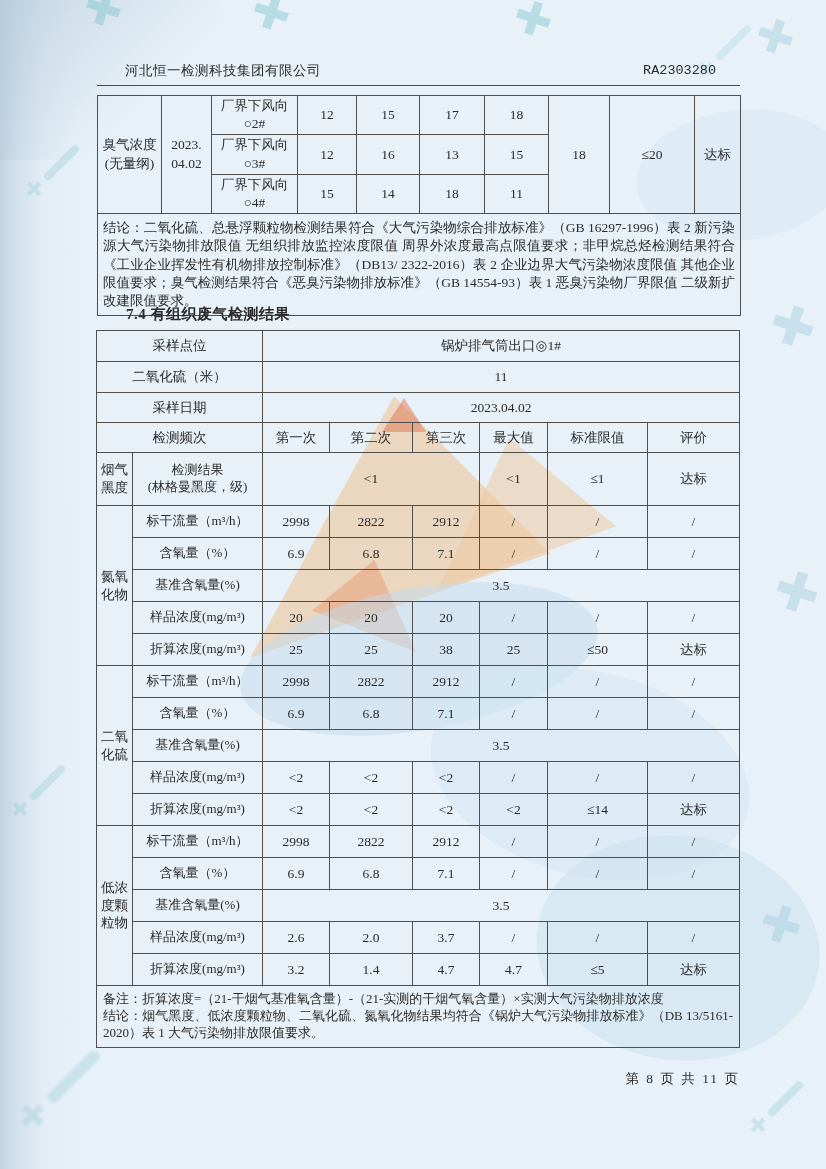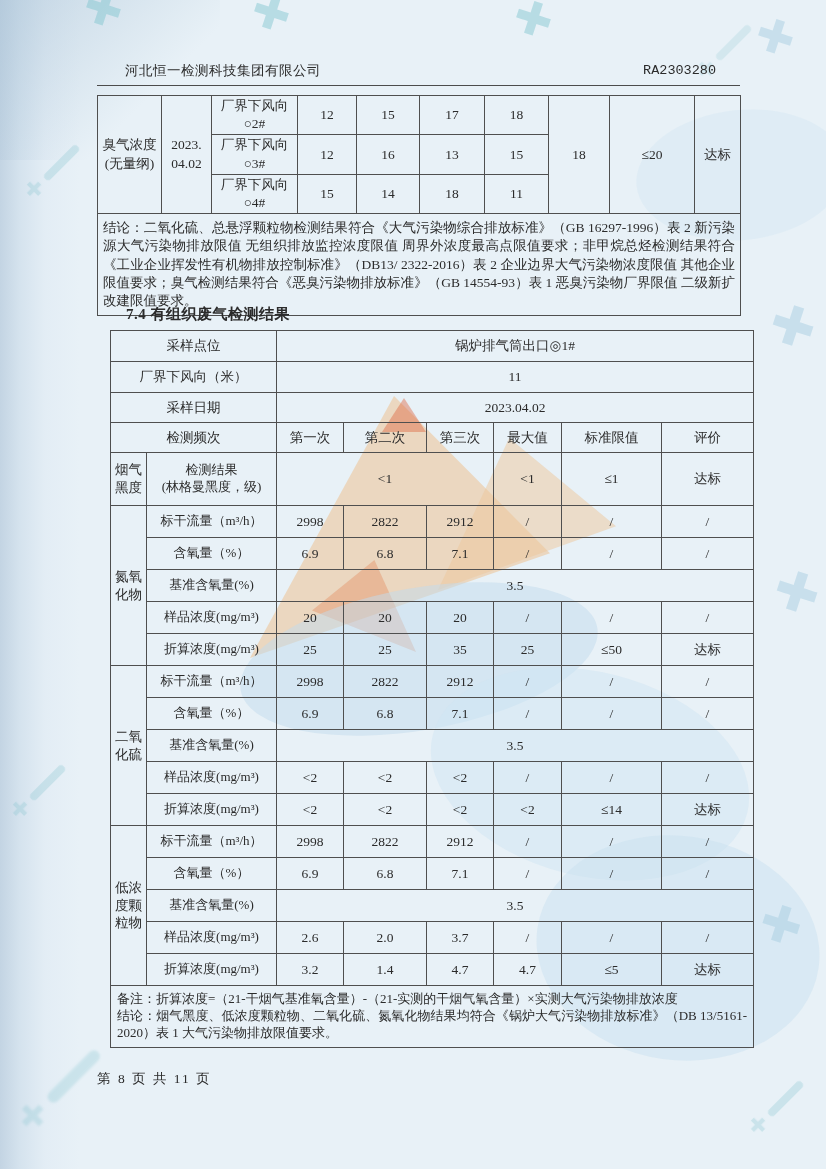--- a/index.html
+++ b/index.html
@@ -42,28 +42,28 @@
   .company{position:absolute;left:28px;top:2px;letter-spacing:.5px;}
   .report-no{position:absolute;right:24px;top:3px;font-family:Liberation Mono, monospace;}
   table{border-collapse:collapse;table-layout:fixed;font-size:13.5px;}
   td{border:1px solid #4f4f4f;text-align:center;vertical-align:middle;
     padding:1px 2px;background:transparent;overflow:hidden;}
   .pre{white-space:pre-line;line-height:1.3;}
   .odor-table{position:absolute;left:97px;top:95px;width:643px;}
   .odor-table td{line-height:1.35;}
   .concl-cell{text-align:justify;font-size:13.5px;line-height:1.6;padding:3px 5px;}
   .section-title{position:absolute;left:126px;top:305px;font-size:15px;font-weight:bold;letter-spacing:.5px;}
-  .main-table{position:absolute;left:110px;top:330px;width:643px;}
+  .main-table{position:absolute;left:96px;top:330px;width:643px;}
   .main-table td{line-height:1.3;}
   .group-cell{padding:1px 3px;line-height:1.45;margin-left:12px;}
   .param-cell{font-size:13px;}
   .remark-cell{text-align:left;font-size:13px;line-height:1.55;padding:3px 6px;white-space:pre-line;text-align:justify;}
   .r35{height:35px}.r31{height:31px}.r30{height:30px}.r53{height:53px}.r32{height:32px}
   .r102{height:102px}.r62{height:62px}
-  .footer{position:absolute;left:97px;top:1070px;width:643px;text-align:left;
+  .footer{position:absolute;left:97px;top:1070px;width:643px;text-align:right;
     font-size:13.5px;letter-spacing:2px;}
 </style>
 </head>
 <body>
 
 <div class="paper">
   <div class="corner-shade"></div>
 
   <div class="wm wm-tri wm-tri1"></div>
   <div class="wm wm-tri wm-tri2"></div>
@@ -174,21 +174,21 @@
         <col style="width:68px">
         <col style="width:100px">
         <col style="width:92px">
     </colgroup>
     <tbody>
         <tr class="r31">
       <td colspan="2">采样点位</td>
       <td colspan="6">锅炉排气筒出口◎1#</td>
     </tr>
     <tr class="r31">
-      <td colspan="2">厂界下风向（米）</td>
+      <td colspan="2">二氧化硫（米）</td>
       <td colspan="6">11</td>
     </tr>
     <tr class="r30">
       <td colspan="2">采样日期</td>
       <td colspan="6">2023.04.02</td>
     </tr>
     <tr class="r30">
       <td colspan="2">检测频次</td>
       <td>第一次</td>
       <td>第二次</td>
@@ -236,21 +236,21 @@
       <td>20</td>
       <td>20</td>
       <td>/</td>
       <td>/</td>
       <td>/</td>
     </tr>
     <tr class="r32">
       <td class="param-cell">折算浓度(mg/m³)</td>
       <td>25</td>
       <td>25</td>
-      <td>35</td>
+      <td>38</td>
       <td>25</td>
       <td>≤50</td>
       <td>达标</td>
     </tr>
 
     <tr class="r32">
       <td rowspan="5" class="group-cell">二氧化硫</td>
       <td class="param-cell">标干流量（m³/h）</td>
       <td>2998</td>
       <td>2822</td>

